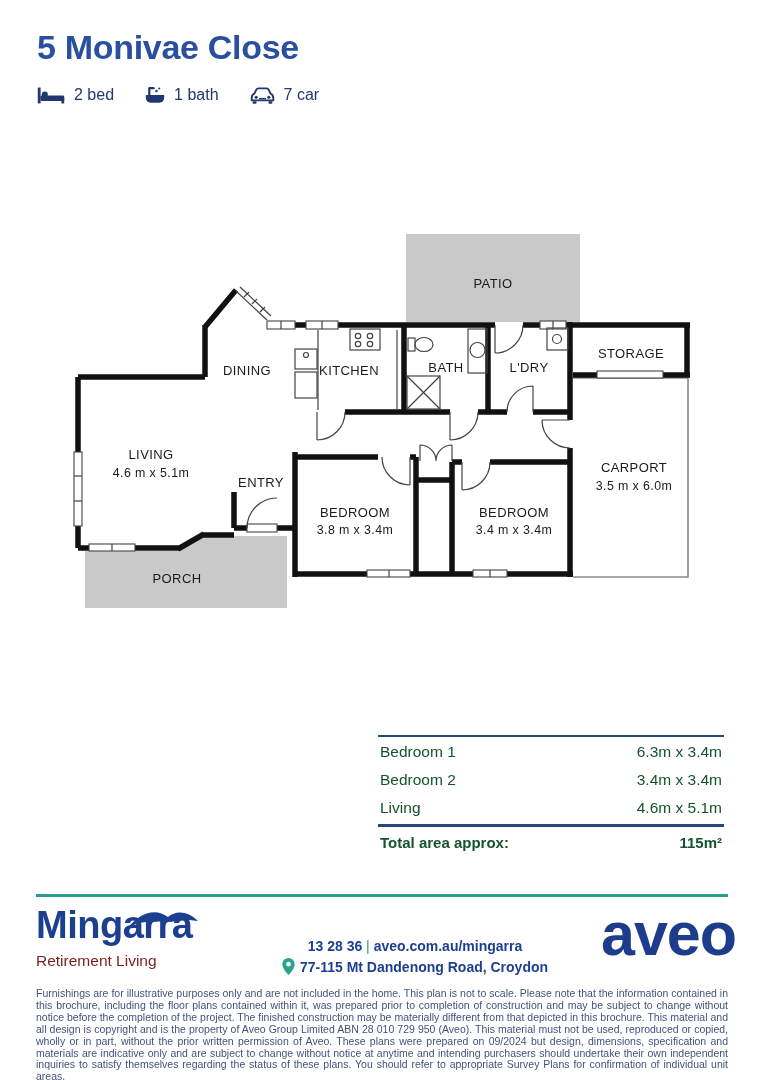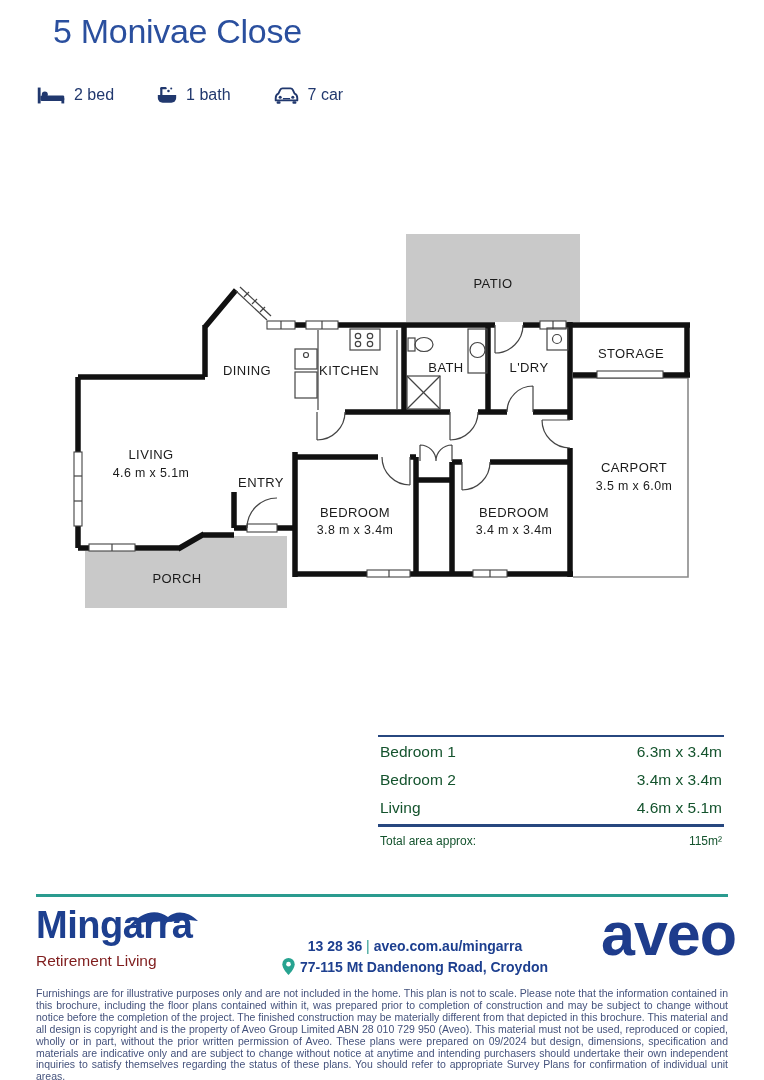--- a/index.html
+++ b/index.html
@@ -4,42 +4,41 @@
 <style>
   html,body{margin:0;padding:0;background:#e8e8e8;}
   .page{
     position:relative;width:764px;height:1080px;background:#ffffff;
     margin:0 auto;overflow:hidden;
     font-family:"Liberation Sans", sans-serif;
   }
   .abs{position:absolute;}
   
   .title{
-    left:37px;top:12px;font-size:34px;font-weight:400;letter-spacing:-0.3px;
+    left:37px;top:28px;font-size:34px;font-weight:700;letter-spacing:-0.3px;
     color:#2a4f9e;
-    margin-left:16px;
   }
-  .features{left:36px;top:84px;display:flex;align-items:center;gap:12px;}
+  .features{left:36px;top:84px;display:flex;align-items:center;gap:0;}
   .feature{display:flex;align-items:center;margin-right:30px;}
   .feature svg{display:block;margin-right:8px;}
   .feature .flabel{font-size:16px;color:#21386e;}
   
   .plan{left:60px;top:220px;width:640px;height:400px;}
   .plan text{font-family:"Liberation Sans", sans-serif;fill:#1b1b1b;letter-spacing:0.4px;}
   .room-name{font-size:13px;}
   .room-dims{font-size:12.4px;letter-spacing:0.2px;}
   .wall{stroke:#111;stroke-width:5.5;fill:none;stroke-linecap:butt;}
   .thin{stroke:#444;stroke-width:1.2;fill:none;}
   .thinfill{stroke:#444;stroke-width:1.1;fill:#ffffff;}
   .carport-line{stroke:#8a8a8a;stroke-width:1.6;fill:none;}
   
   .area-table{left:378px;top:735px;width:346px;color:#14532d;}
   .area-table .topline{border-top:2px solid #27477f;}
   .arow{display:flex;justify-content:space-between;font-size:15.5px;padding:5.5px 2px 4.5px 2px;}
-  .total-row{border-top:3px solid #27477f;margin-top:3px;font-weight:400;font-size:12px;
+  .total-row{border-top:3px solid #27477f;margin-top:3px;font-weight:700;font-size:15px;
     display:flex;justify-content:space-between;padding:7px 2px 0 2px;}
   
   .teal-rule{left:36px;top:894px;width:692px;height:3px;}
   .brand{left:36px;top:903px;}
   .brand-name{font-size:38px;font-weight:600;color:#1d3f8f;letter-spacing:-0.5px;line-height:44px;}
   .brand-swoosh{position:absolute;left:92px;top:5px;}
   .brand-tagline{font-size:15.5px;color:#7f1d1d;margin-top:5px;}
   .contact{left:248px;top:936px;width:334px;text-align:center;color:#1d3f8f;
     font-size:14px;font-weight:700;line-height:21px;}
   .contact .sep{font-weight:400;}

